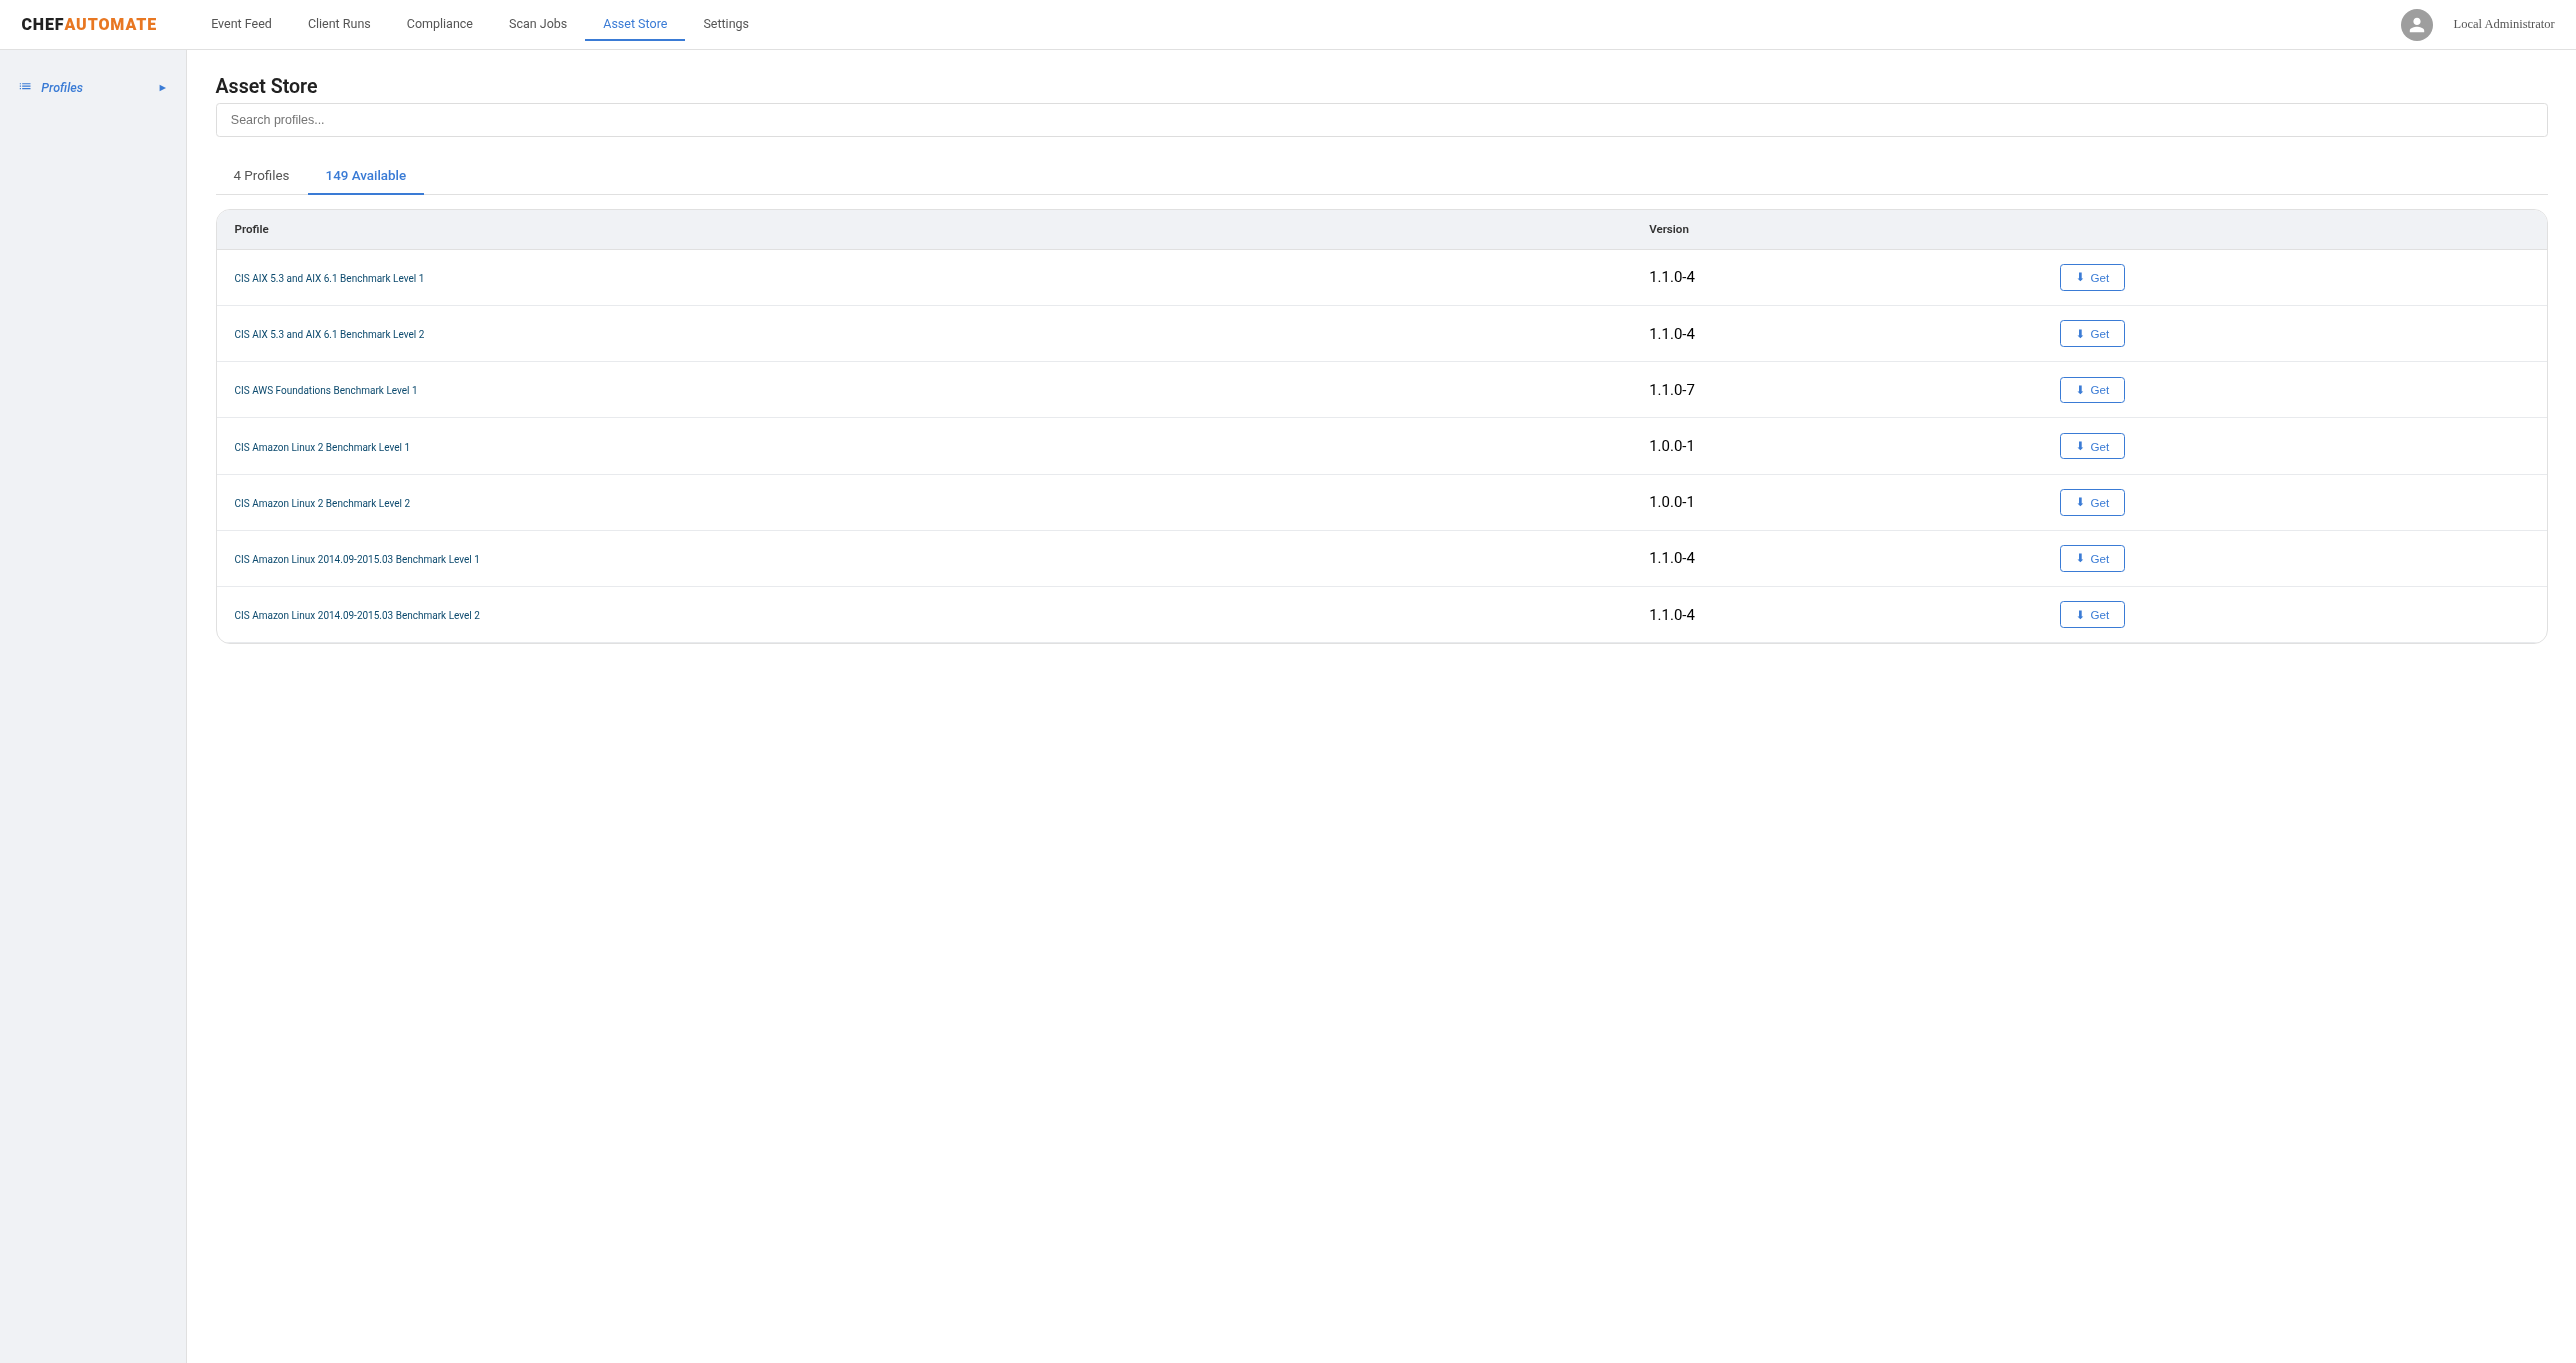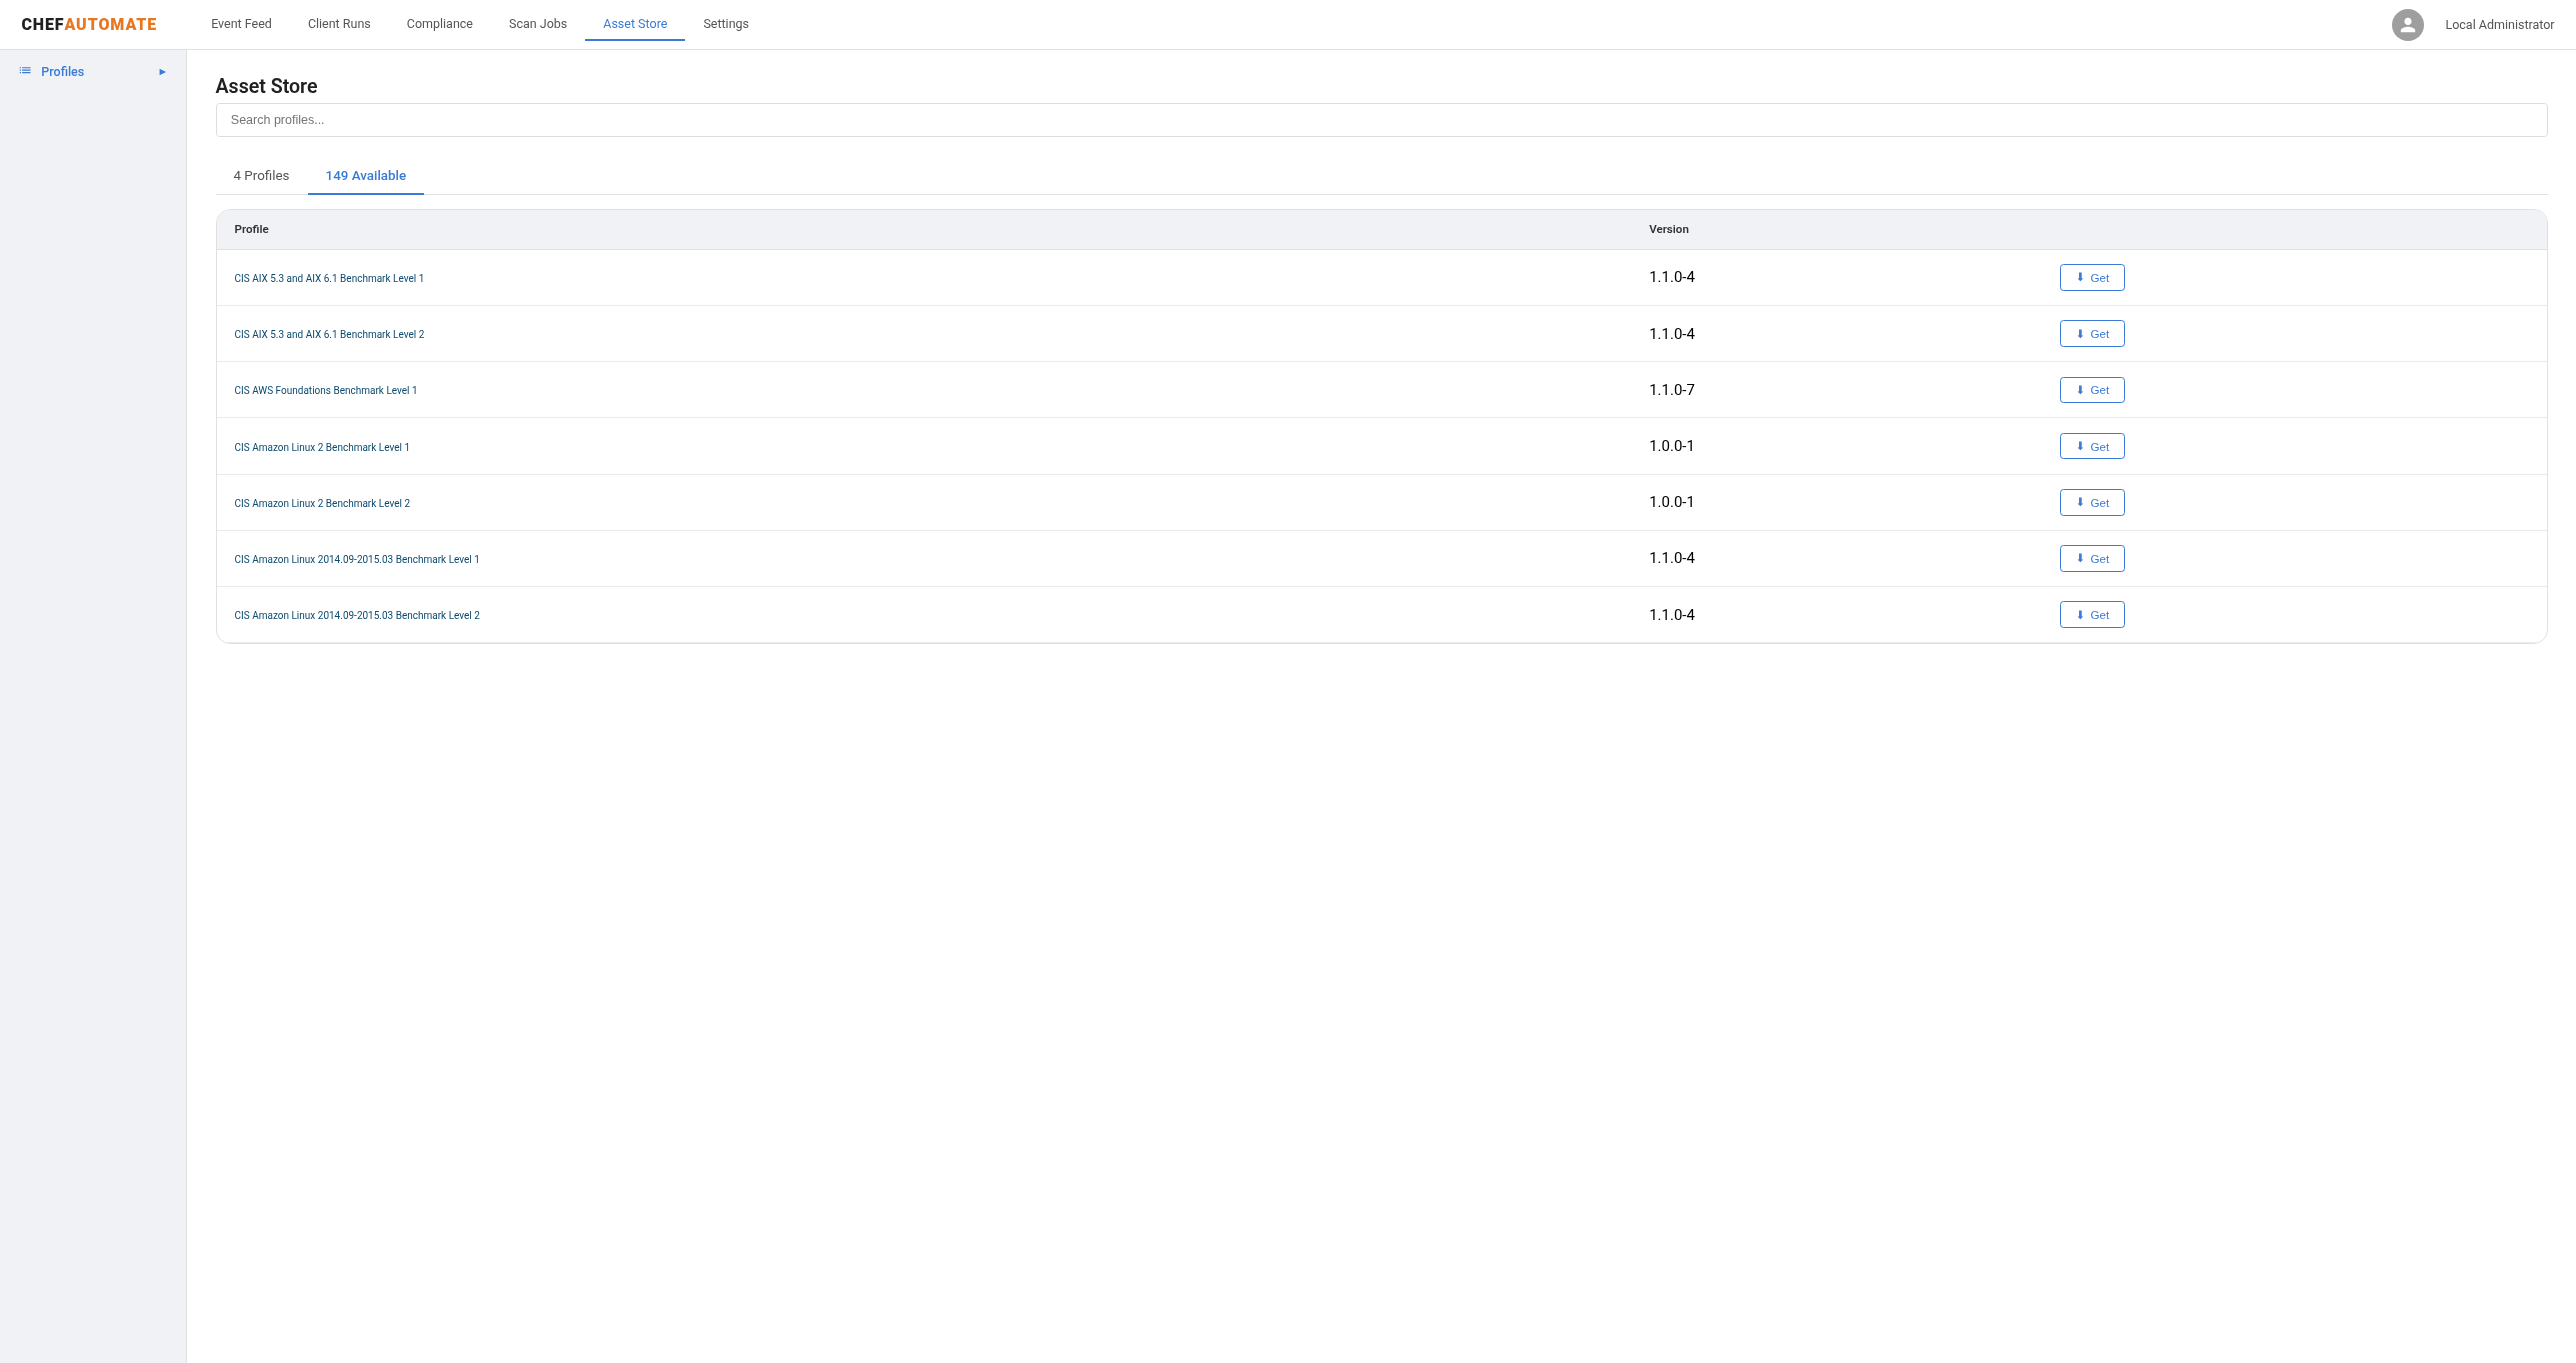--- a/index.html
+++ b/index.html
@@ -14,34 +14,34 @@
     .logo { display: flex; align-items: center; margin-right: 36px; }
     .logo-chef { font-weight: 900; font-size: 16px; color: #212121; letter-spacing: 0.9px; text-align: center; }
     .logo-automate { font-weight: 900; font-size: 16px; color: #e87722; letter-spacing: 0.9px; }
     .nav-links { display: flex; gap: 0; flex: 1; }
     .nav-link {
       padding: 0 18px; height: 32px; display: flex; align-items: center;
       color: #555; text-decoration: none; font-size: 12.5px; cursor: pointer;
       border-bottom: 2.7px solid transparent;
     }
     .nav-link.active { color: #3a7bd5; border-bottom: 2.7px solid #3a7bd5; }
-    .nav-right { display: flex; align-items: center; gap: 21px; margin-left: auto; }
+    .nav-right { display: flex; align-items: center; gap: 21px; margin-left: auto; font-family: Liberation Serif, serif; }
     .user-avatar {
       width: 32px; height: 32px; border-radius: 50%; background: #9e9e9e;
       display: flex; align-items: center; justify-content: center; color: white; font-size: 16px;
     }
     .user-name { font-size: 12.5px; color: #555; }
 
     
     .app-layout { display: flex; margin-top: 50px; min-height: calc(100vh - 50px); }
 
     
     .sidebar {
       width: 187px; background: #f0f2f5; border-right: 0.9px solid #e0e0e0;
-      padding: 4px 0; flex-shrink: 0;
+      padding: 20px 0; flex-shrink: 0; font-style: italic;
     }
     .sidebar-item {
       display: flex; align-items: center; gap: 9px;
       padding: 9px 18px; cursor: pointer; color: #3a7bd5; font-size: 12.5px;
     }
     .sidebar-icon { font-size: 14.3px; color: #3a7bd5; }
     .sidebar-label { font-weight: 500; }
     .sidebar-arrow { margin-left: auto; font-size: 10.7px; color: #3a7bd5; }
 
     

